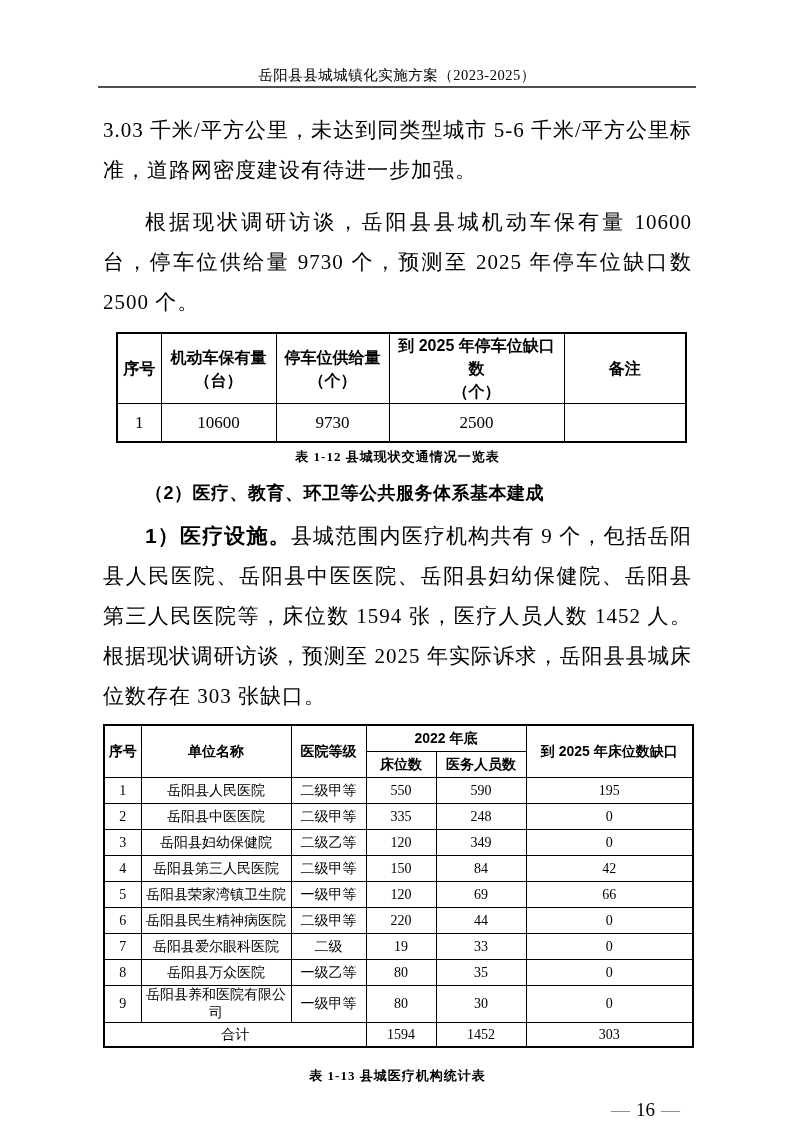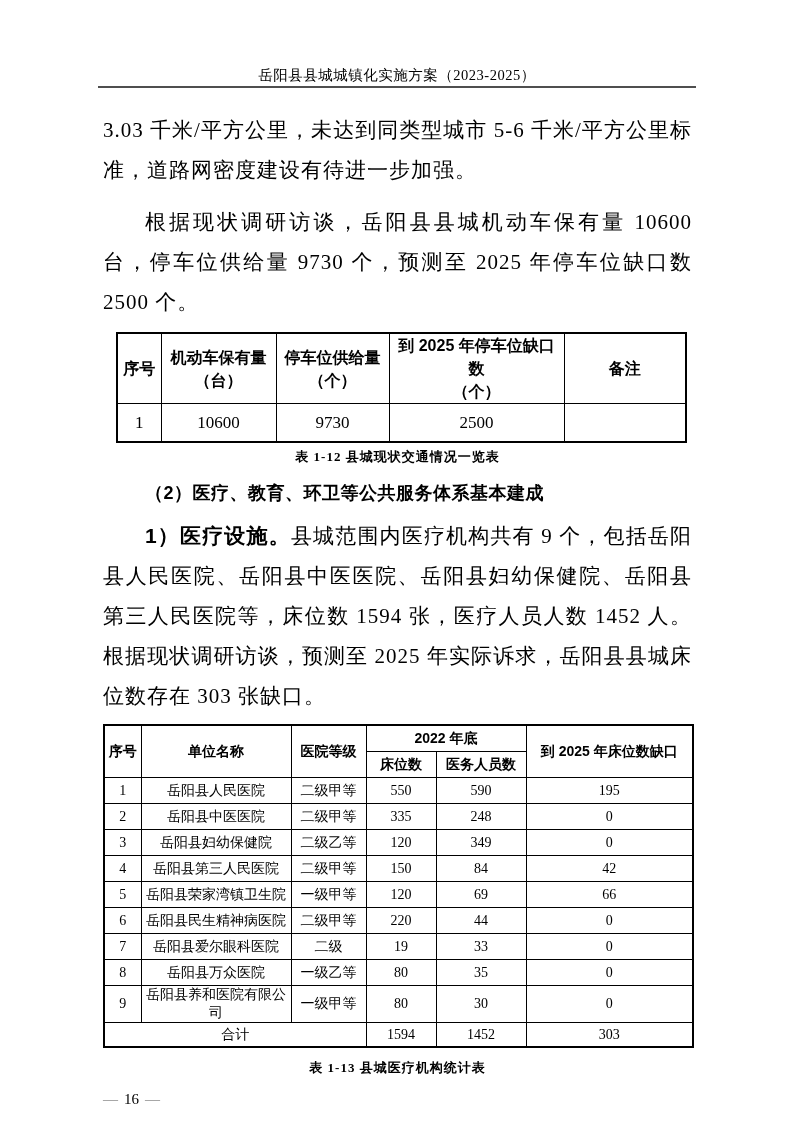--- a/index.html
+++ b/index.html
@@ -94,26 +94,27 @@
   }
   .table-medical .total-row td { height: 23px; }
 
   .table-caption {
     margin-top: 5px;
     text-align: center;
     font-size: 13px;
     font-weight: bold;
     letter-spacing: 1px;
   }
-  .caption2 { margin-top: 11px; }
+  .caption2 { margin-top: 19px; }
 
   .page-num {
     margin-top: 14px;
     padding-right: 12px;
-    font-size: 15px;
+    text-align: right;
+    font-size: 19px;
   }
   .page-num .dash { color: #8a8a8a; }
   .page-num .num { padding: 0 6px; }
 </style>
 </head>
 <body>
 
 <div class="page">
 
   <div class="doc-header">

